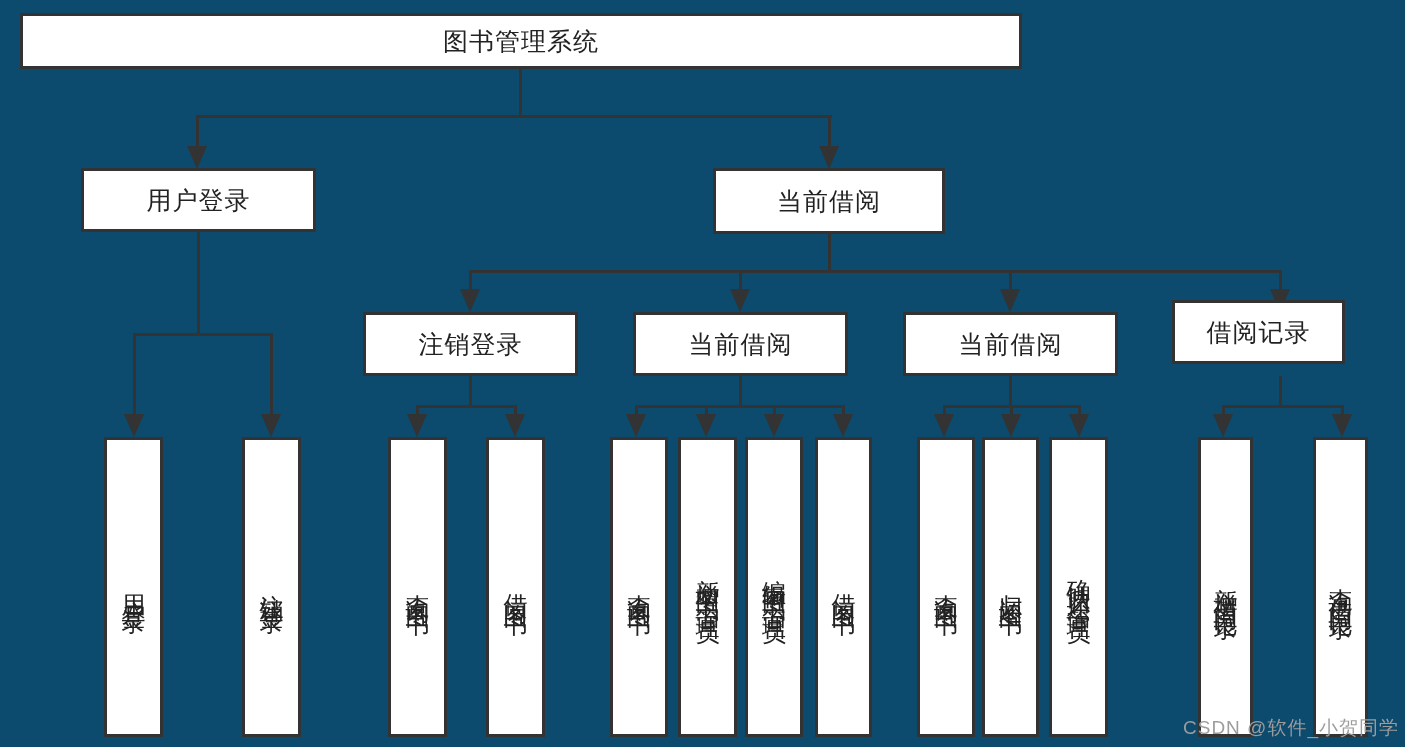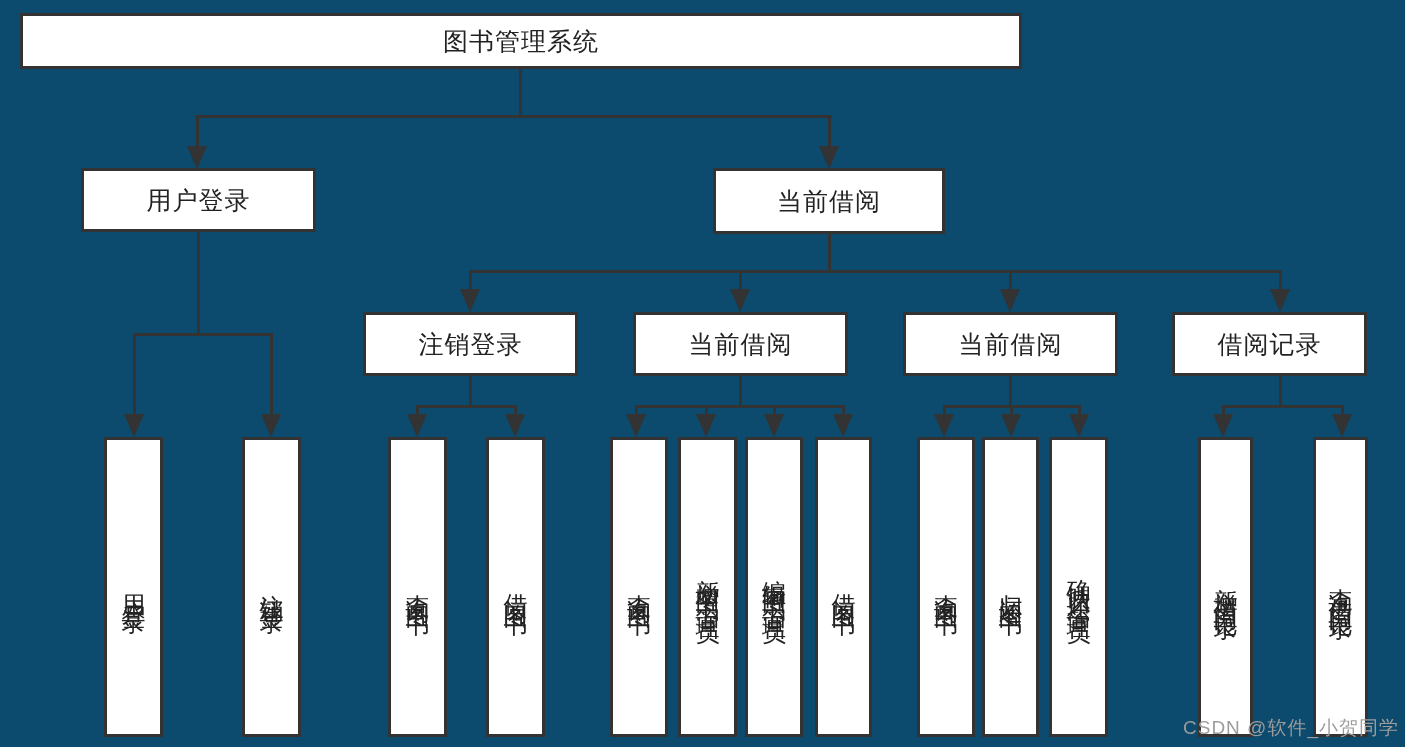--- a/index.html
+++ b/index.html
@@ -77,21 +77,21 @@
 
   <div class="box" style="left:363px;top:312px;width:215px;height:64px">
     <span>注销登录</span>
   </div>
   <div class="box" style="left:633px;top:312px;width:215px;height:64px">
     <span>当前借阅</span>
   </div>
   <div class="box" style="left:903px;top:312px;width:215px;height:64px">
     <span>当前借阅</span>
   </div>
-  <div class="box" style="left:1172px;top:312px;width:195px;height:64px">
+  <div class="box" style="left:1172px;top:300px;width:173px;height:64px">
     <span>借阅记录</span>
   </div>
 
   <div class="vl" style="left:469px;top:376px;height:32px"></div>
   <div class="hl" style="left:416px;top:405px;width:101px"></div>
   <div class="vl" style="left:416px;top:405px;height:12px"></div>
   <div class="ah" style="left:407px;top:414px"></div>
   <div class="vl" style="left:514px;top:405px;height:12px"></div>
   <div class="ah" style="left:505px;top:414px"></div>
 

